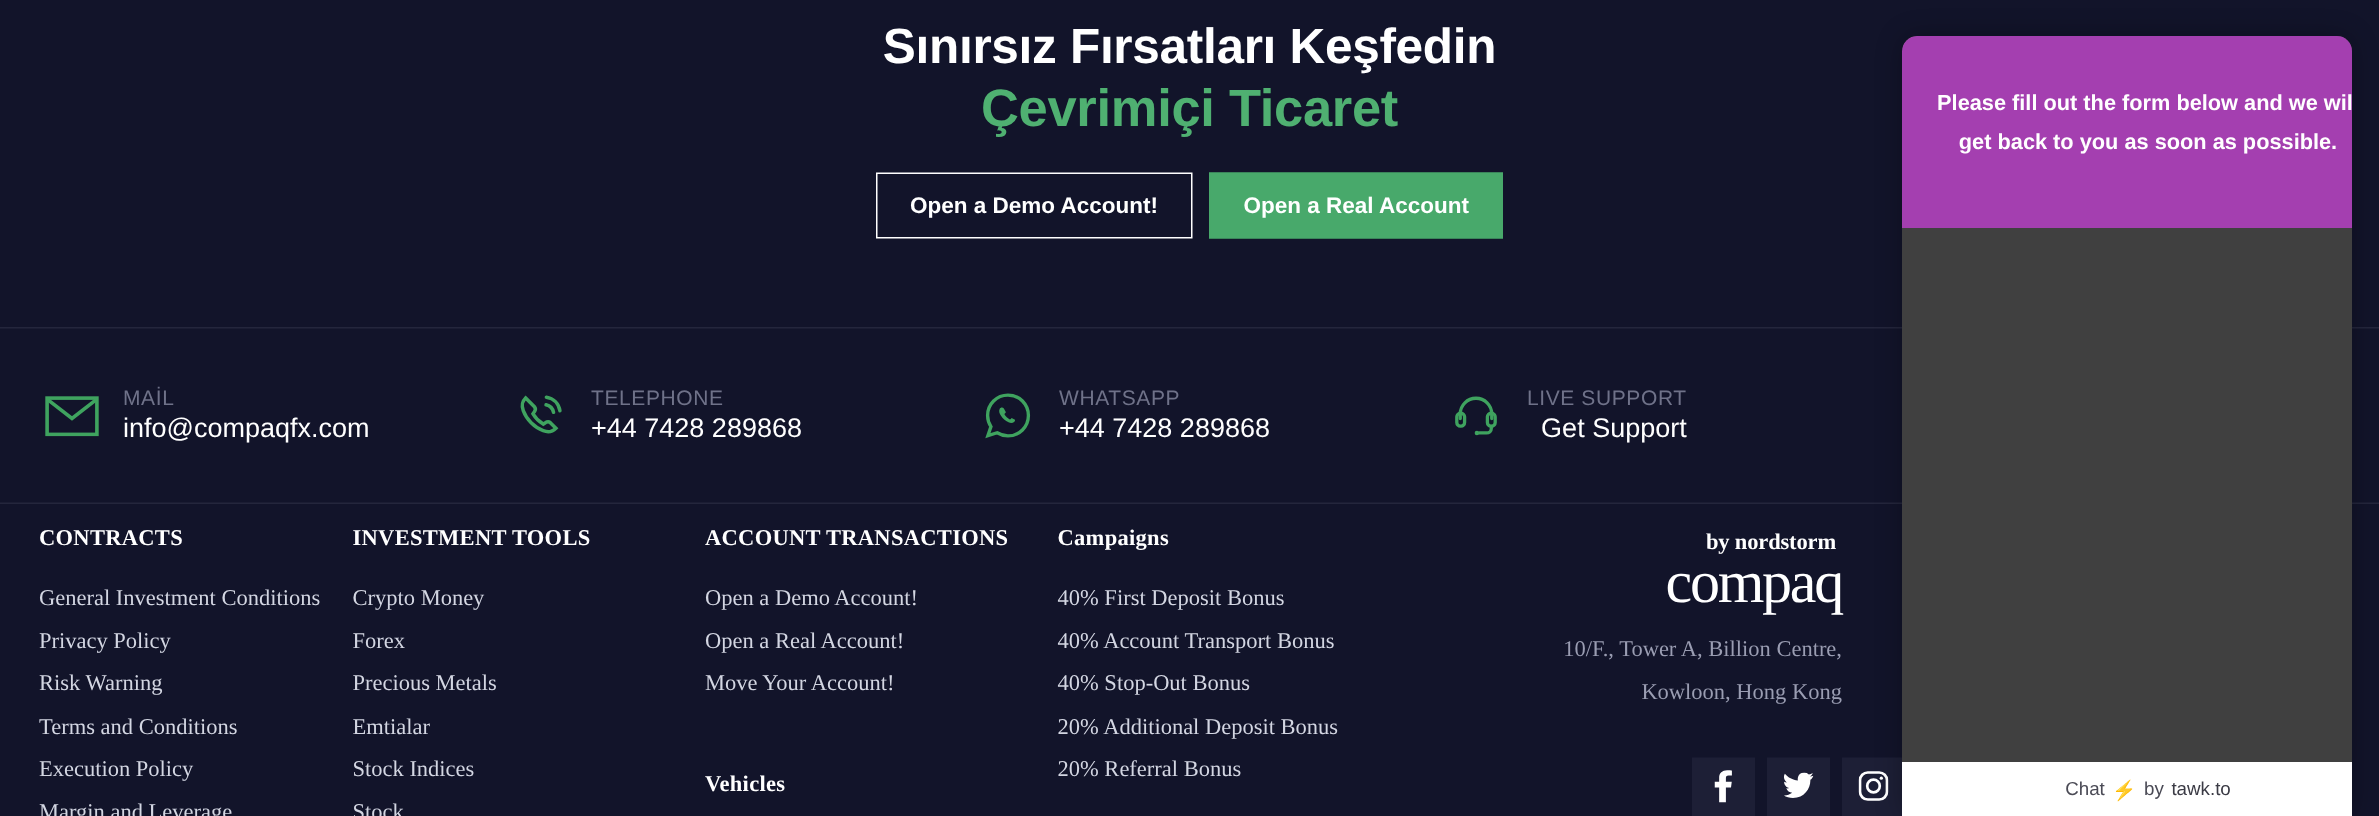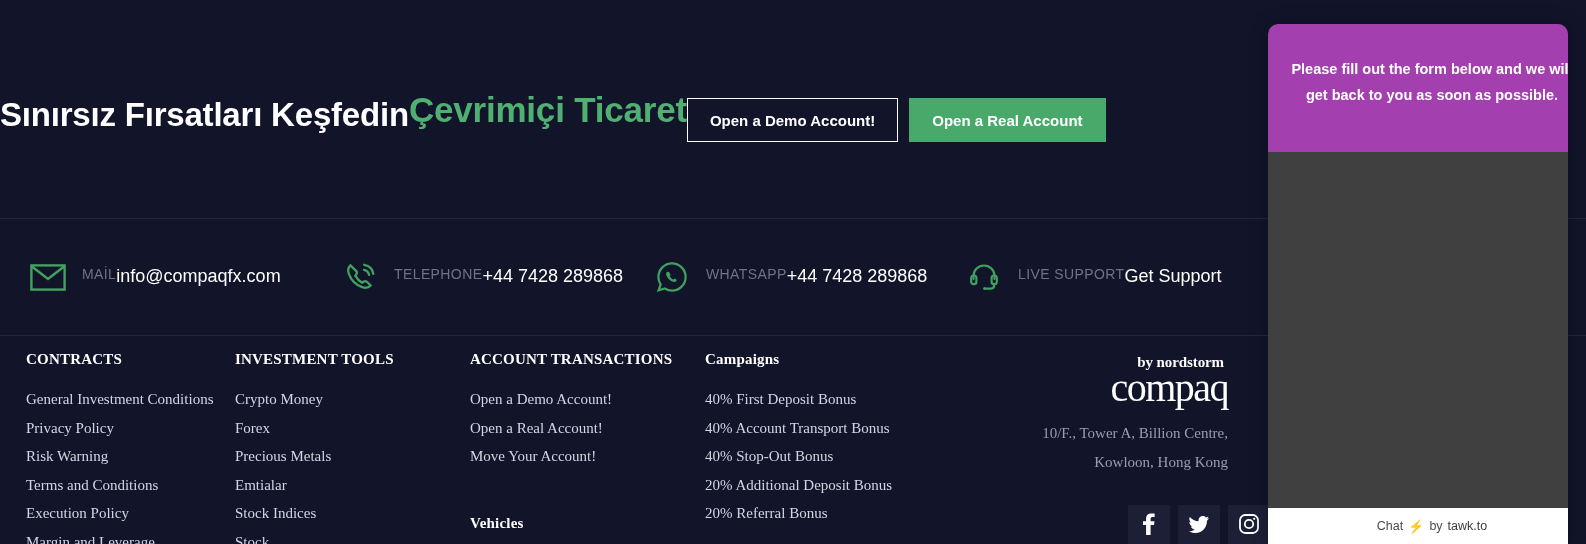--- a/index.html
+++ b/index.html
@@ -21,21 +21,21 @@
   }
 
   
   .hero {
     position: absolute;
     left: 0; top: 0;
     width: 1586px;
     height: 218px;
     background: #12142a;
     display: flex;
-    flex-direction: row;
+    flex-direction: column;
     align-items: center;
   }
   .hero-title {
     margin-top: 11px;
     font-size: 33px;
     font-weight: bold;
     color: #ffffff;
     letter-spacing: -0.2px;
     line-height: 40px;
   }
@@ -90,21 +90,21 @@
     padding-left: 28px;
     width: 312px;
     flex: none;
   }
   .contact-icon {
     width: 40px; height: 40px;
     flex: none;
     display: flex; align-items: center; justify-content: center;
     color: #3fa35f;
   }
-  .contact-text { display: flex; flex-direction: row; line-height: 1.1; }
+  .contact-text { display: flex; flex-direction: column; line-height: 1.1; }
   .contact-label {
     font-size: 14px;
     color: #6f7289;
     letter-spacing: 0.4px;
     margin-bottom: 3px;
   }
   .contact-value {
     font-size: 18px;
     color: #ffffff;
     font-weight: 500;

